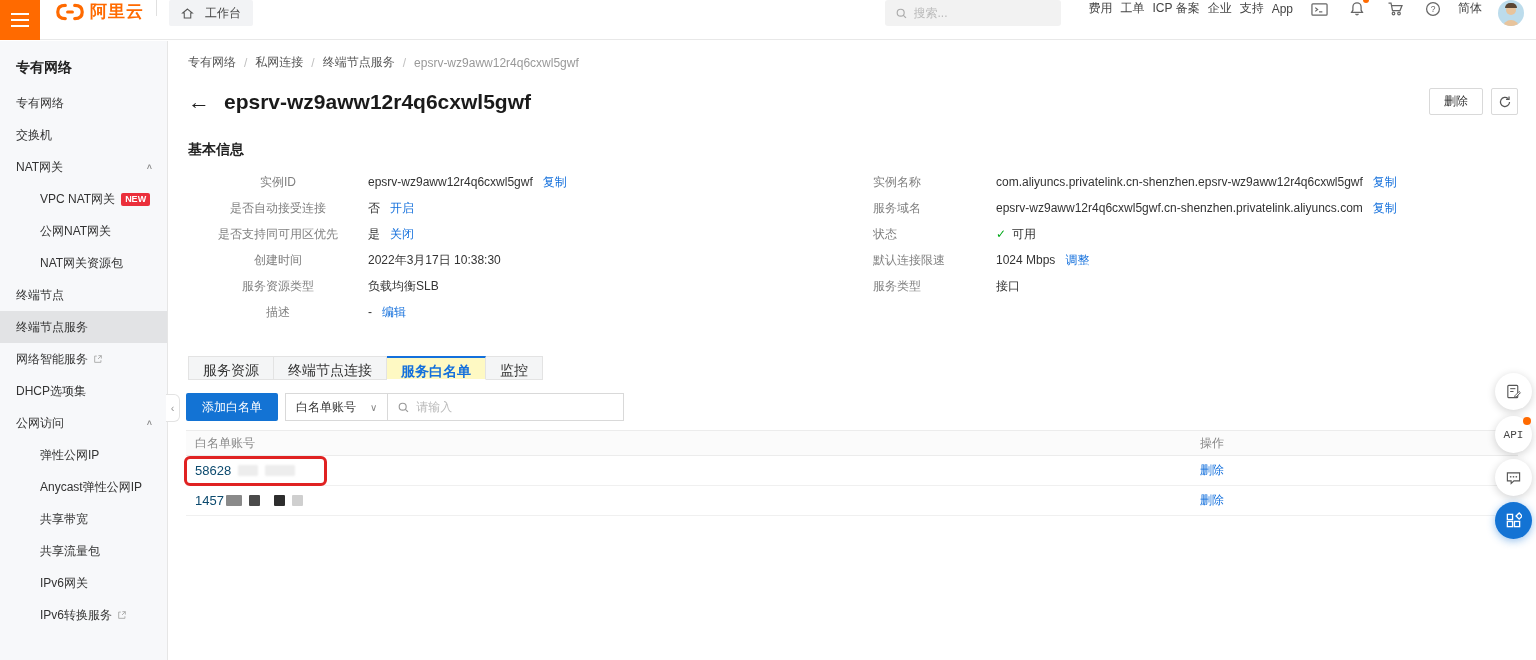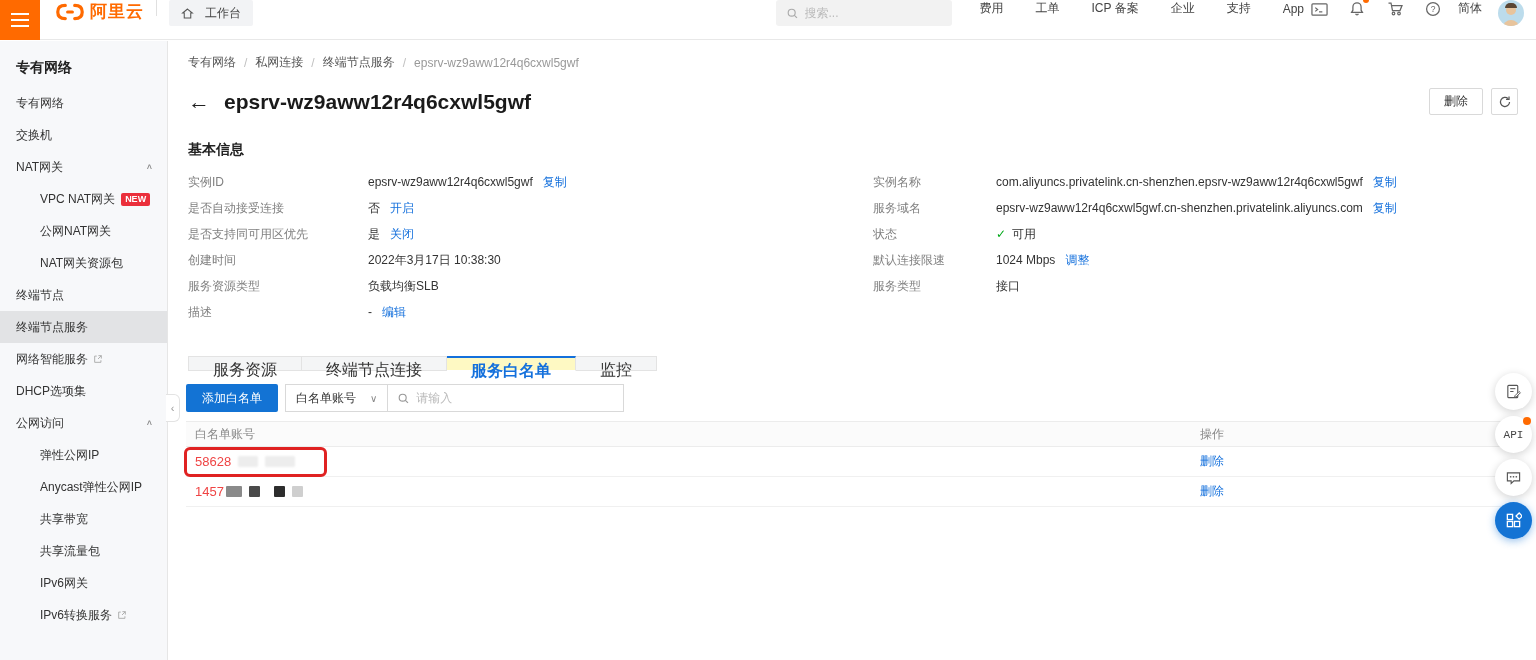--- a/index.html
+++ b/index.html
@@ -14,21 +14,21 @@
   .hamburger span { display:block; width:18px; height:2px; background:#fff; }
   .logo { display:flex; align-items:center; margin-left:14px; }
   .logo-text { color:#FF6A00; font-size:17px; font-weight:700; margin-left:4px; letter-spacing:1px; }
   .nav-divider { width:1px; height:16px; background:#e0e0e0; margin:0 12px; }
   .workbench { display:flex; align-items:center; gap:11px; background:#f2f3f5; height:26px;
                padding:0 12px; border-radius:2px; color:#444; cursor:pointer; }
   .nav-search { margin-left:auto; display:flex; align-items:center; gap:6px; background:#f2f2f2;
                 width:176px; height:26px; border-radius:3px; padding:0 10px; margin-right:28px; }
   .nav-search input { border:none; outline:none; background:transparent; width:120px; font-size:12px; color:#333; }
   .nav-search input::placeholder { color:#bbb; }
-  .nav-menu { display:flex; align-items:center; gap:32px; color:#444; margin-right:6px; }
+  .nav-menu { display:flex; align-items:center; gap:8px; color:#444; margin-right:17px; }
   .nav-menu .nav-item { cursor:pointer; white-space:nowrap; }
   .nav-icons { display:flex; align-items:center; gap:20px; margin-right:16px; }
   .nav-icon { position:relative; width:18px; height:18px; display:flex; align-items:center; justify-content:center; cursor:pointer; }
   .badge-dot { position:absolute; top:-3px; right:-3px; width:6px; height:6px; border-radius:50%; background:#FF6A00; }
   .lang { color:#444; margin-right:16px; cursor:pointer; }
   .avatar { width:26px; height:26px; border-radius:50%; background:#bcdcec; position:relative; overflow:hidden; margin-right:12px; cursor:pointer; }
   .avatar .head { position:absolute; top:5px; left:8px; width:10px; height:10px; border-radius:50%; background:#e8c49c; }
   .avatar .body { position:absolute; bottom:-4px; left:5px; width:16px; height:10px; border-radius:8px 8px 0 0; background:#e8c49c; }
   .avatar .hair { position:absolute; top:3px; left:7px; width:12px; height:5px; border-radius:6px 6px 0 0; background:#5a4634; }
 
@@ -61,35 +61,35 @@
   .page-title { font-size:21px; font-weight:bold; color:#1a1a1a; }
   .title-actions { margin-left:auto; display:flex; gap:8px; }
   .btn-plain { height:27px; padding:0 14px; background:#fff; border:1px solid #d9d9d9; border-radius:2px;
                font-size:12px; color:#333; cursor:pointer; display:flex; align-items:center; }
   .btn-icon { width:27px; height:27px; background:#fff; border:1px solid #d9d9d9; border-radius:2px;
               display:flex; align-items:center; justify-content:center; cursor:pointer; }
 
   .section-title { font-size:14px; font-weight:bold; color:#222; margin:26px 0 0 19px; }
   .info-grid { display:flex; margin:10px 0 0 19px; }
   .info-col { display:flex; flex-direction:column; }
-  .info-col.left { width:685px; }
+  .info-col.left { width:685px;text-align:center; }
   .info-col.right { flex:1; }
   .info-row { display:flex; align-items:center; height:26px; }
   .info-label { color:#808080; }
   .info-col.left .info-label { width:180px; }
   .info-col.right .info-label { width:123px; }
   .info-value { color:#333; }
   .link { color:#1470dc; cursor:pointer; margin-left:10px; }
   .link:empty { display:none; margin:0; }
   .check { color:#00a818; font-weight:bold; margin-right:6px; }
 
   
   .tabs { display:flex; margin:31px 0 0 19px; }
-  .tab { height:15px; line-height:26px; padding:0 24px; background:#f4f5f6; border:1px solid #e3e3e3;
-         border-left:none; color:#333; cursor:pointer; font-size:16px; }
+  .tab { height:24px; line-height:26px; padding:0 14px; background:#f4f5f6; border:1px solid #e3e3e3;
+         border-left:none; color:#333; cursor:pointer; font-size:14px; }
   .tab:first-child { border-left:1px solid #e3e3e3; }
   .tab.active { background:#fef9c3; border-top:2px solid #1470dc; border-bottom:1px solid #fff;
                 color:#1470dc; font-weight:bold; }
 
   
   .toolbar { display:flex; align-items:center; margin:13px 0 0 17px; }
   .btn-primary { height:28px; padding:0 16px; background:#1373d4; color:#fff; border:none; border-radius:2px;
                  font-size:12px; cursor:pointer; }
   .filter-group { display:flex; margin-left:7px; height:28px; }
   .filter-select { display:flex; align-items:center; gap:14px; border:1px solid #d9d9d9; padding:0 10px;
@@ -100,21 +100,21 @@
   .filter-input input { border:none; outline:none; width:180px; font-size:12px; color:#0369a1; }
   .filter-input input::placeholder { color:#bbb; }
 
   
   .table { margin:9px 18px 0 17px; }
   .t-head { display:flex; align-items:center; height:26px; background:#fbfbfb;
             border-top:1px solid #ececec; border-bottom:1px solid #ececec; color:#888; }
   .t-row { display:flex; align-items:center; height:30px; border-bottom:1px solid #f0f0f0; position:relative; }
   .c-account { width:1014px; padding-left:9px; display:flex; align-items:center; }
   .c-action { flex:1; }
-  .acct-text { color:#ef4444; font-size:13px; }
+  .acct-text { color:#0c4a6e; font-size:13px; }
   .blur-block { display:inline-block; height:11px; border-radius:1px; margin-left:7px; }
   .blur-light { background:#ededed; filter:blur(1px); }
   .b1 { width:16px; background:#8a8a8a; margin-left:2px; }
   .b2 { width:11px; background:#4a4a4a; }
   .b3 { width:11px; background:#2d2d2d; margin-left:14px; }
   .b4 { width:11px; background:#cfcfcf; }
   .highlight-box { position:absolute; left:-2px; top:0px; width:143px; height:30px;
                    border:3px solid #e02222; border-radius:6px; pointer-events:none; }
 
   

